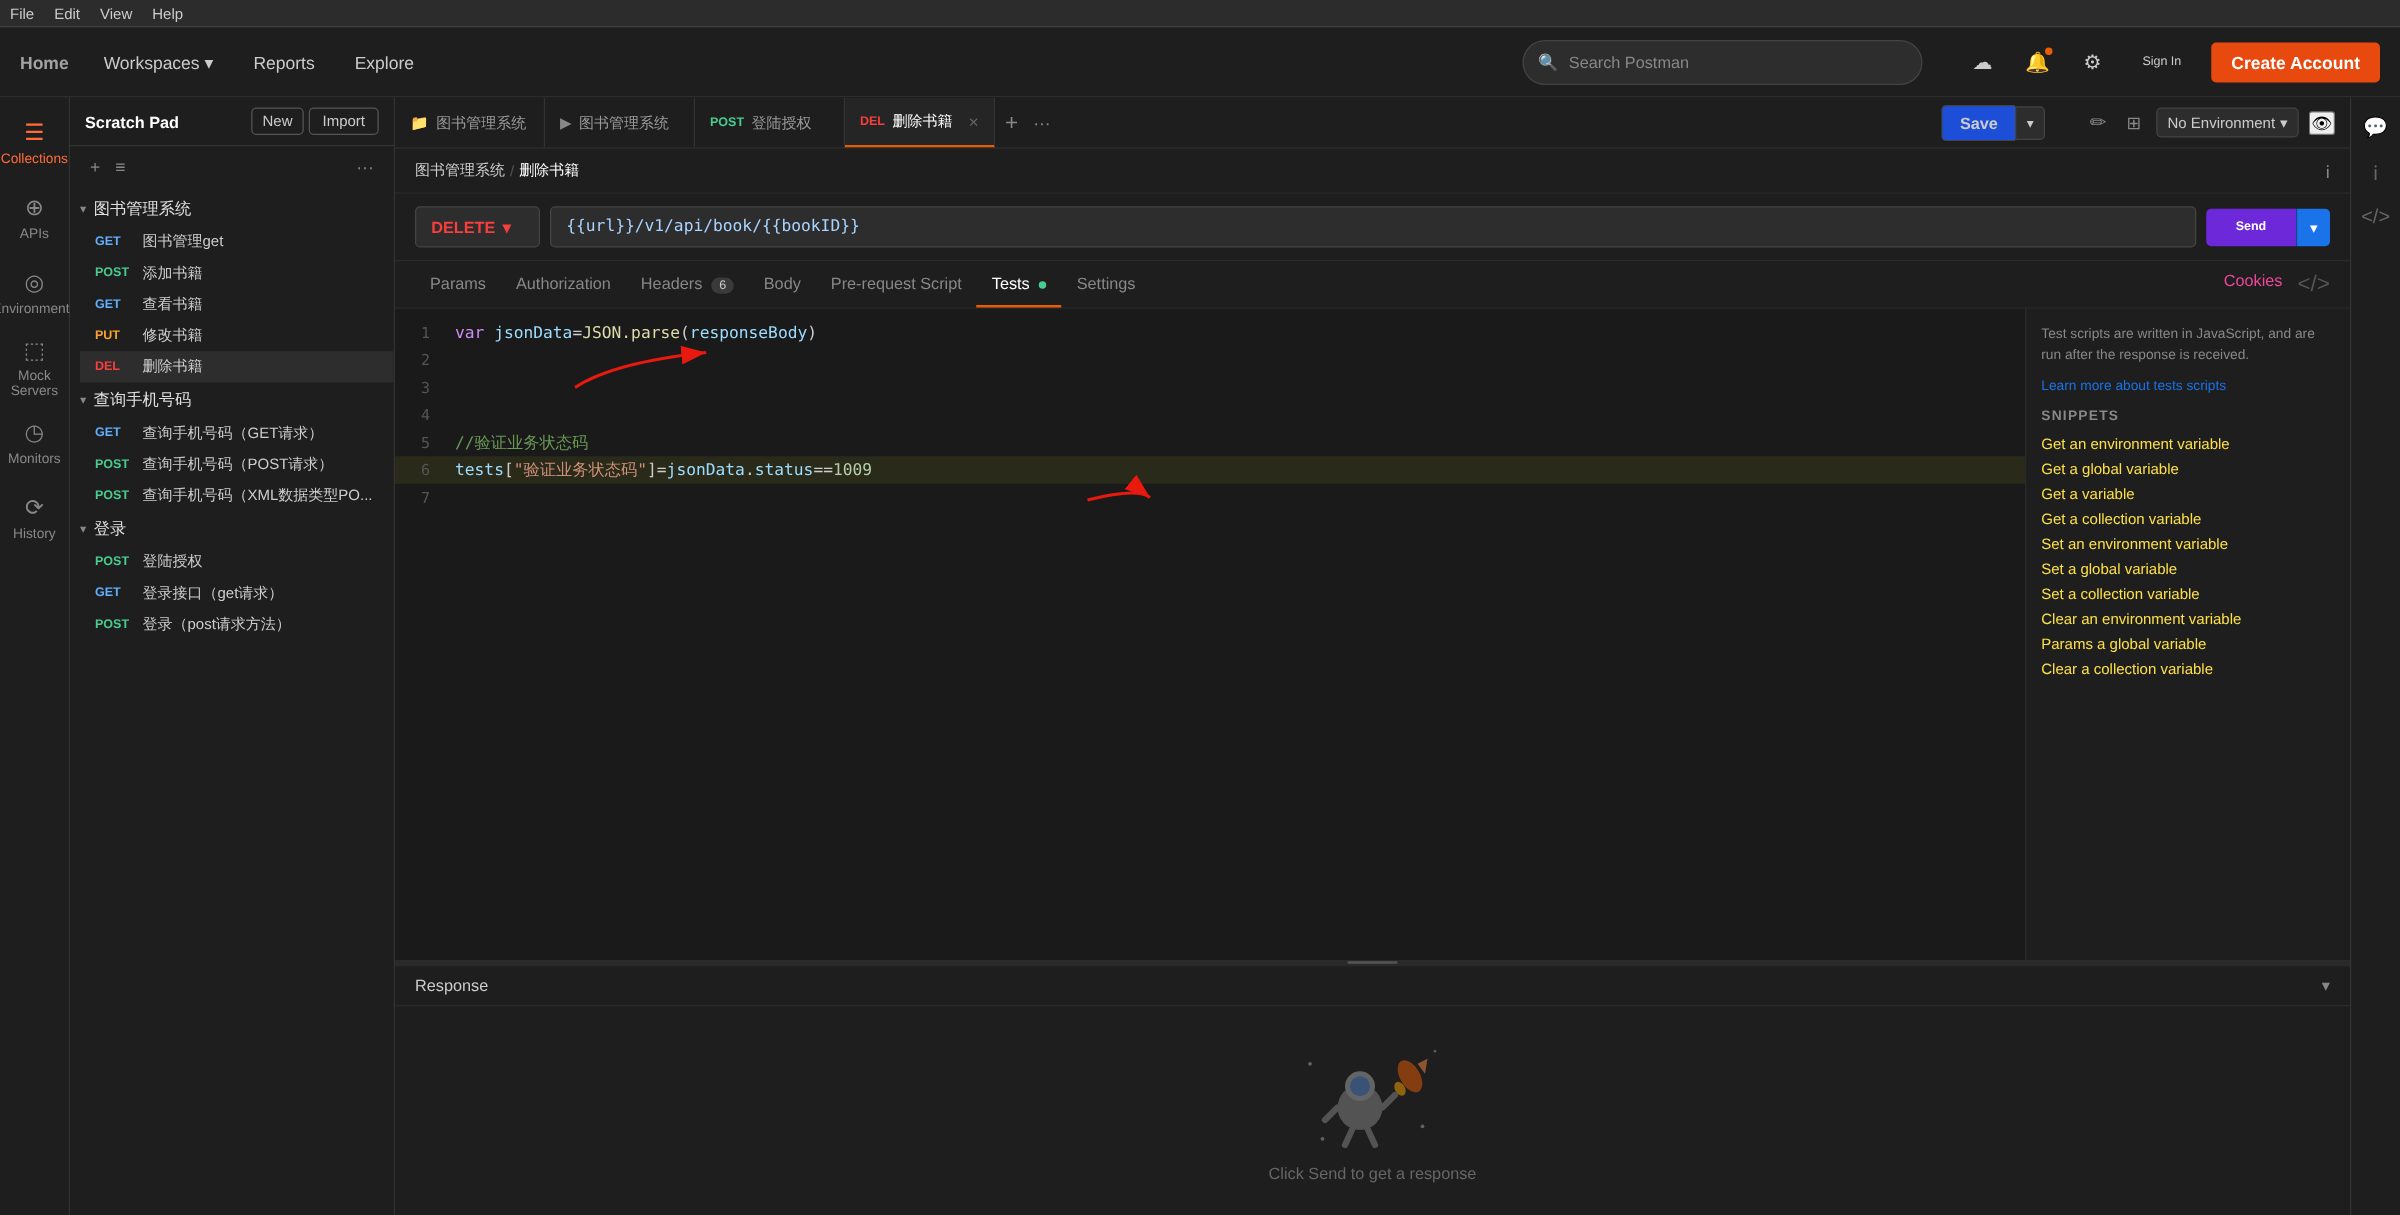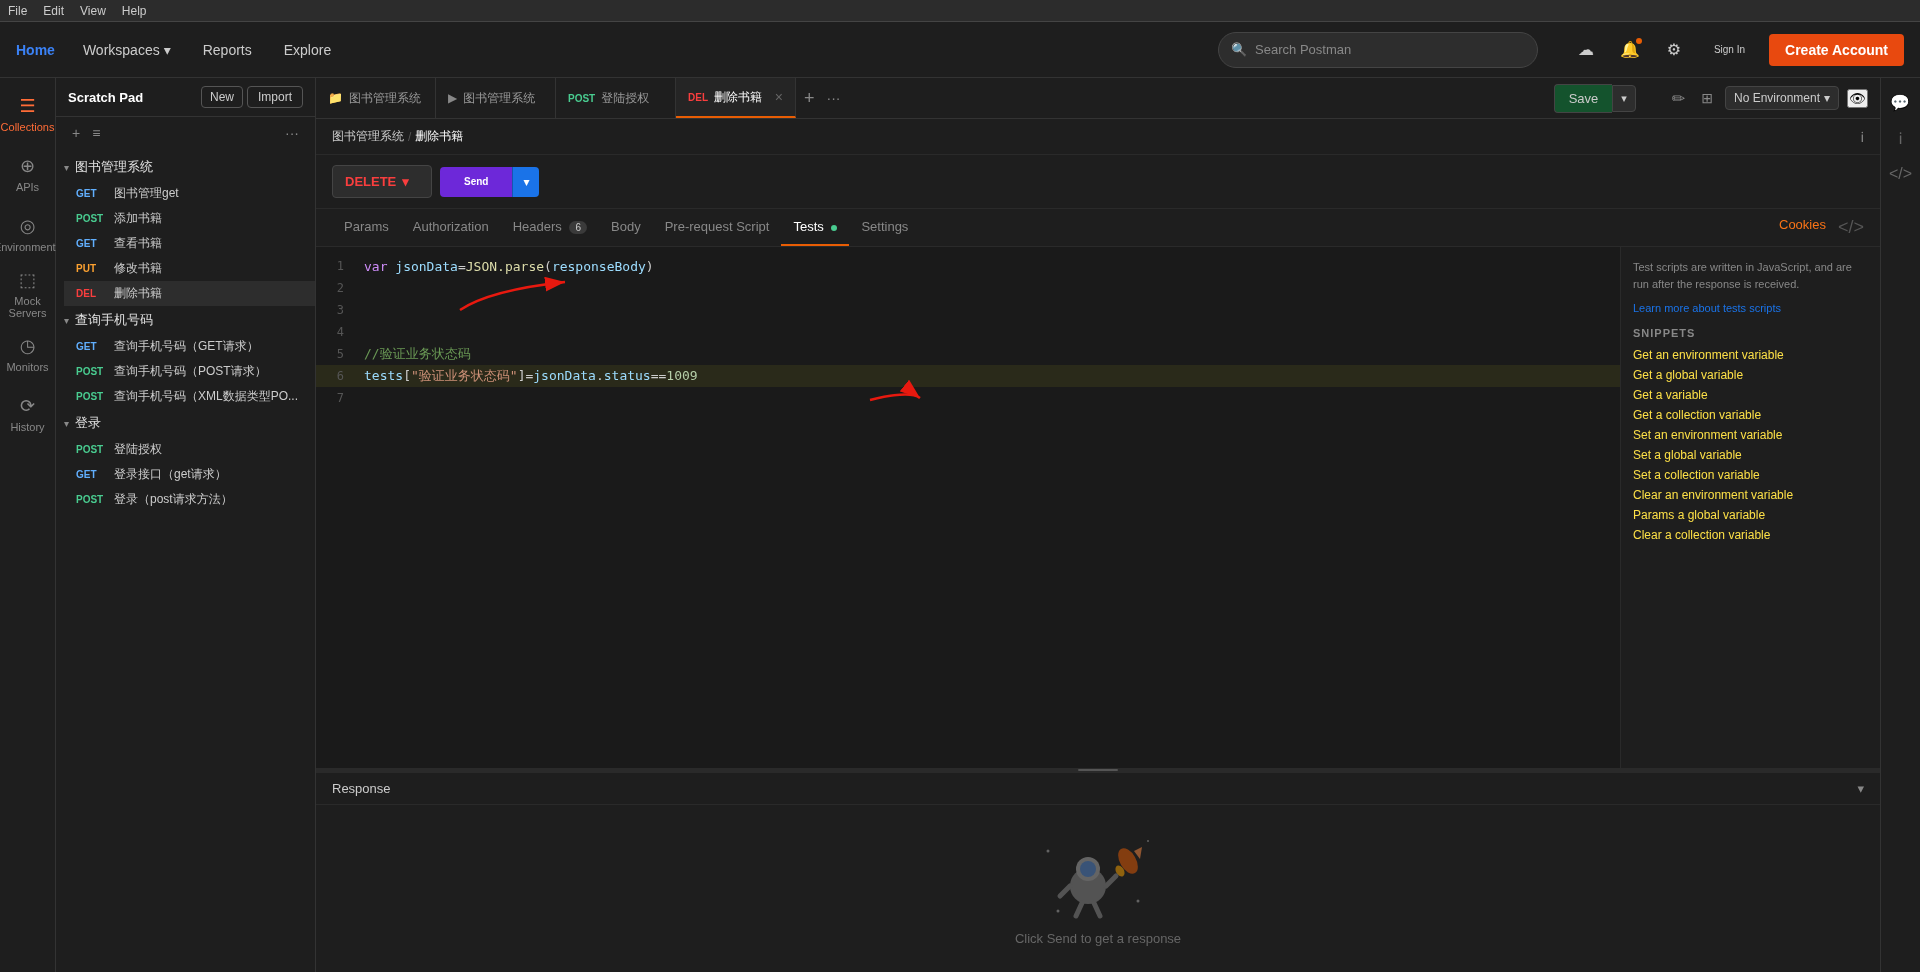--- a/index.html
+++ b/index.html
@@ -4,21 +4,21 @@
   <style>
     * { margin: 0; padding: 0; box-sizing: border-box; }
     body { font-family: -apple-system, BlinkMacSystemFont, 'Segoe UI', sans-serif; background: #1a1a2e; color: #ccc; font-size: 13px; overflow: hidden; width: 1920px; height: 972px; }
 
     
     #menu-bar { background: #2c2c2c; height: 22px; display: flex; align-items: center; padding: 0 8px; gap: 16px; font-size: 12px; color: #ccc; border-bottom: 1px solid #444; }
     #menu-bar span { cursor: pointer; }
 
     
     #header { background: #1e1e1e; height: 56px; display: flex; align-items: center; padding: 0 16px; gap: 16px; border-bottom: 1px solid #333; }
-    #header .home-btn { color: #3b82f6; font-weight: 600; font-size: 14px; cursor: pointer; margin-right: 4px; }
+    #header .home-btn { color: #a3a3a3; font-weight: 600; font-size: 14px; cursor: pointer; margin-right: 4px; }
     #header .nav-item { color: #ccc; font-size: 14px; cursor: pointer; display: flex; align-items: center; gap: 4px; padding: 4px 8px; border-radius: 4px; }
     #header .search-bar { margin-left: auto; background: #2d2d2d; border: 1px solid #444; border-radius: 20px; height: 36px; width: 320px; display: flex; align-items: center; padding: 0 12px; gap: 8px; color: #888; cursor: text; }
     #header .header-right { display: flex; align-items: center; gap: 12px; margin-left: 16px; }
     #header .icon-btn { width: 32px; height: 32px; border-radius: 50%; display: flex; align-items: center; justify-content: center; cursor: pointer; color: #ccc; background: transparent; border: none; font-size: 16px; }
     #header .sign-in { color: #ccc; cursor: pointer; font-size: 10px; padding: 6px 12px; }
     #header .create-account { background: #e8490f; color: #fff; border: none; border-radius: 4px; padding: 8px 16px; font-size: 14px; font-weight: 600; cursor: pointer; }
     #header .notification-dot { position: relative; }
     #header .notification-dot::after { content: ''; position: absolute; top: 4px; right: 4px; width: 6px; height: 6px; background: #e85d04; border-radius: 50%; }
 
     
@@ -93,21 +93,21 @@
     .send-btn { background: #6d28d9; color: #fff; border: none; border-radius: 4px 0 0 4px; padding: 8px 24px; font-size: 10px; font-weight: 700; cursor: pointer; }
     .send-dropdown { background: #1a73e8; color: #fff; border: none; border-left: 1px solid #1557b0; border-radius: 0 4px 4px 0; padding: 8px 10px; cursor: pointer; font-size: 12px; }
 
     
     #request-tabs { display: flex; align-items: center; border-bottom: 1px solid #2a2a2a; padding: 0 16px; gap: 0; }
     .req-tab { padding: 10px 12px; font-size: 13px; color: #888; cursor: pointer; border-bottom: 2px solid transparent; }
     .req-tab.active { color: #fff; border-bottom: 2px solid #e85d04; }
     .req-tab .badge { background: #3a3a3a; color: #ccc; border-radius: 8px; padding: 1px 6px; font-size: 10px; margin-left: 4px; }
     .req-tab .dot { display: inline-block; width: 6px; height: 6px; background: #49cc90; border-radius: 50%; margin-left: 4px; }
     .req-tab-right { margin-left: auto; display: flex; gap: 12px; }
-    .cookies-link { color: #f97316; font-size: 13px; cursor: pointer; }
+    .cookies-link { color: #ec4899; font-size: 13px; cursor: pointer; }
 
     
     #editor-area { display: flex; flex: 1; overflow: hidden; }
     #code-editor { flex: 1; background: #1a1a1a; padding: 8px 0; font-family: 'Consolas', 'Monaco', monospace; font-size: 13px; overflow-y: auto; }
     #code-editor::-webkit-scrollbar { width: 6px; }
     #code-editor::-webkit-scrollbar-thumb { background: #444; }
     .code-line { display: flex; align-items: center; min-height: 22px; padding: 1px 0; }
     .code-line.highlighted { background: #2a2a1a; }
     .line-num { width: 40px; text-align: right; padding-right: 12px; color: #555; font-size: 12px; user-select: none; }
     .line-content { flex: 1; padding-left: 8px; white-space: pre; }
@@ -134,21 +134,21 @@
     
     #response-area { background: #1e1e1e; height: 200px; border-top: 1px solid #2a2a2a; display: flex; flex-direction: column; }
     #response-header { display: flex; align-items: flex-start; padding: 8px 16px; border-bottom: 1px solid #2a2a2a; }
     .response-label { font-size: 13px; color: #ccc; font-weight: 500; }
     .response-chevron { margin-left: auto; color: #888; cursor: pointer; }
     #response-body { flex: 1; display: flex; flex-direction: column; align-items: center; justify-content: center; color: #666; }
     .response-hint { font-size: 13px; color: #666; }
 
     
     .save-group { display: flex; align-items: center; gap: 0; }
-    .save-btn { background: #14532d; border: 1px solid #444; border-right: none; color: #ccc; border-radius: 4px 0 0 4px; padding: 6px 14px; font-size: 13px; cursor: pointer; }
+    .save-btn { background: #1d4ed8; border: 1px solid #444; border-right: none; color: #ccc; border-radius: 4px 0 0 4px; padding: 6px 14px; font-size: 13px; cursor: pointer; font-weight: bold; }
     .save-dropdown { background: #2d2d2d; border: 1px solid #444; color: #ccc; border-radius: 0 4px 4px 0; padding: 6px 8px; font-size: 11px; cursor: pointer; }
     .edit-icon-btn { background: none; border: none; color: #888; cursor: pointer; font-size: 16px; padding: 4px; }
     .view-icon-btn { background: none; border: none; color: #888; cursor: pointer; font-size: 14px; padding: 4px; }
 
     
     #right-sidebar { width: 40px; background: #1e1e1e; border-left: 1px solid #333; display: flex; flex-direction: column; align-items: center; padding: 8px 0; gap: 4px; }
     .right-icon { width: 32px; height: 32px; display: flex; align-items: center; justify-content: center; cursor: pointer; color: #666; font-size: 16px; border-radius: 4px; }
   </style>
 </head>
 <body>
@@ -344,20 +344,21 @@
         <div class="bc-actions">
           <button class="bc-btn">ℹ</button>
         </div>
       </div>
 
       <div id="request-url-bar">
         <div class="method-selector">
           <span>DELETE</span>
           <span>▾</span>
         </div>
+        <input class="url-input" type="text" value="{{url}}/v1/api/book/{{bookID}}" style="color: rgb(168, 212, 255);">
         <div class="send-btn-group">
           <button class="send-btn">Send</button>
           <button class="send-dropdown">▾</button>
         </div>
       </div>
 
       <div id="request-tabs">
         <div class="req-tab">Params</div>
         <div class="req-tab">Authorization</div>
         <div class="req-tab">

